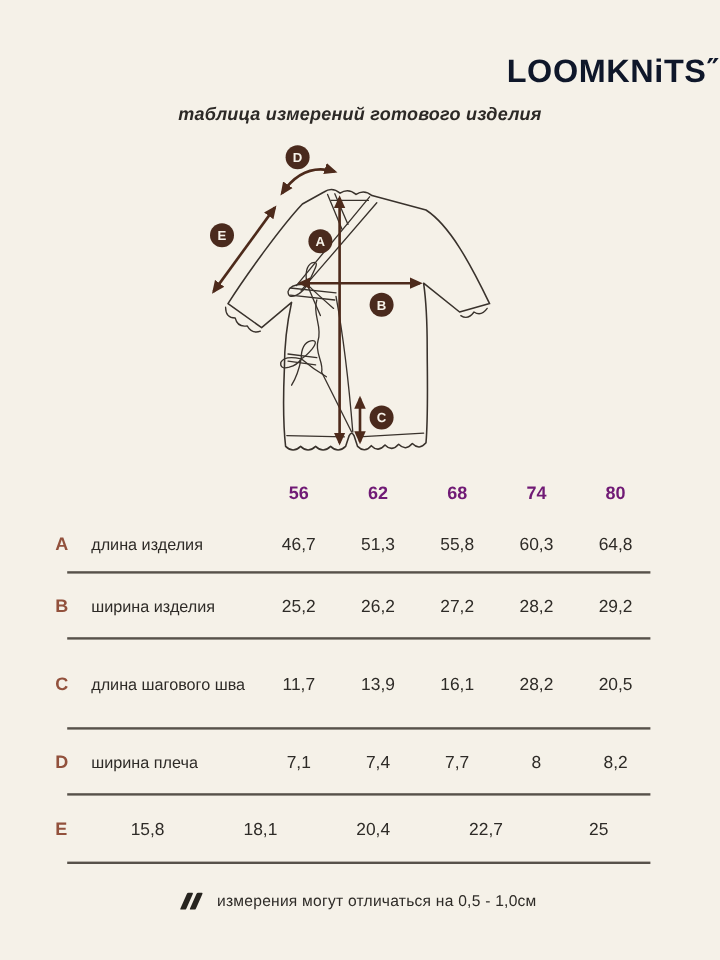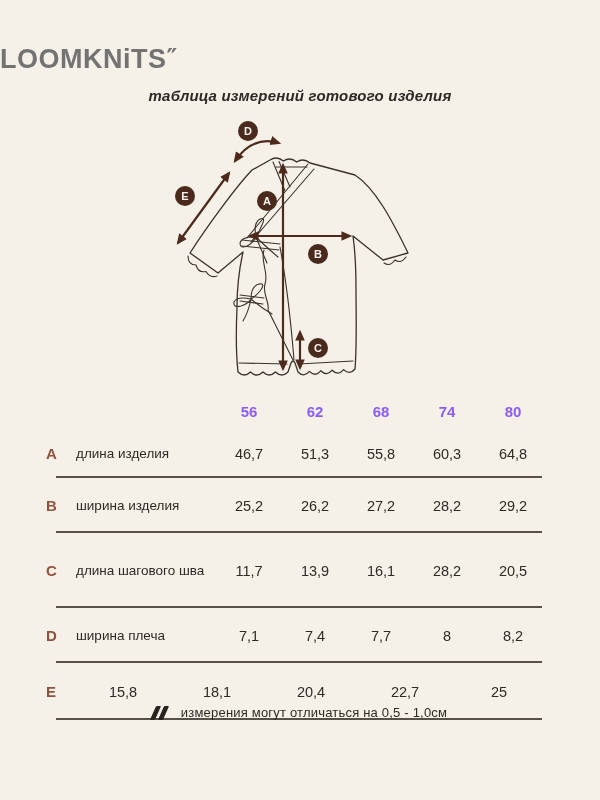--- a/index.html
+++ b/index.html
@@ -7,23 +7,23 @@
     position:relative;
     width:600px;height:800px;
     background:#f5f1e8;
     font-family:"Liberation Sans","DejaVu Sans",sans-serif;
     color:#2e2b27;
     overflow:hidden;
   }
   
   .logo{
     position:absolute;top:44px;left:0;width:600px;
-    text-align:left;
+    text-align:right;
     font-size:27px;font-weight:700;letter-spacing:.5px;
-    color:#737373;
+    color:#0f172a;
   }
   .logo .mark{font-family:"DejaVu Sans",sans-serif;font-size:24px;vertical-align:2px;}
   .subtitle{
     position:absolute;top:87px;left:0;width:600px;
     text-align:center;
     font-size:15px;font-weight:700;letter-spacing:.2px;
     color:#2c2926;
     font-style:italic;
   }
   
@@ -37,25 +37,25 @@
   .table{position:absolute;left:46px;top:393px;width:500px;}
   .t-row{position:relative;display:flex;align-items:center;}
   .t-head{height:36px;}
   .t-a,.t-b,.t-d{height:55px;}
   .t-a{height:49px;}
   .t-c{height:75px;}
   .t-e{height:57px;}
   .c-letter{width:30px;font-size:15px;font-weight:700;color:#92513c;}
   .c-label{width:140px;font-size:13.5px;line-height:1.45;color:#2e2b27;padding-right:8px;box-sizing:border-box;}
   .c-val{flex:1;text-align:center;font-size:14.5px;color:#2e2b27;}
-  .t-head .c-val{font-size:15px;font-weight:700;color:#8b5cf6;}
+  .t-head .c-val{font-size:15px;font-weight:700;color:#701a75;}
   .divider{position:absolute;left:10px;right:4px;bottom:0;height:2px;background:#57514a;}
   
   .footer{
-    position:absolute;top:705px;left:0;width:600px;
+    position:absolute;top:743px;left:0;width:600px;
     display:flex;align-items:center;justify-content:center;
   }
   .slashes{display:flex;margin-right:12px;}
   .slashes i{display:block;width:4.5px;height:14px;background:#27241f;transform:skewX(-24deg);border-radius:1px;margin-right:3.5px;}
   .note{font-size:13px;color:#2e2b27;letter-spacing:.2px;}
 </style>
 </head>
 <body>
 
 <div class="page">

